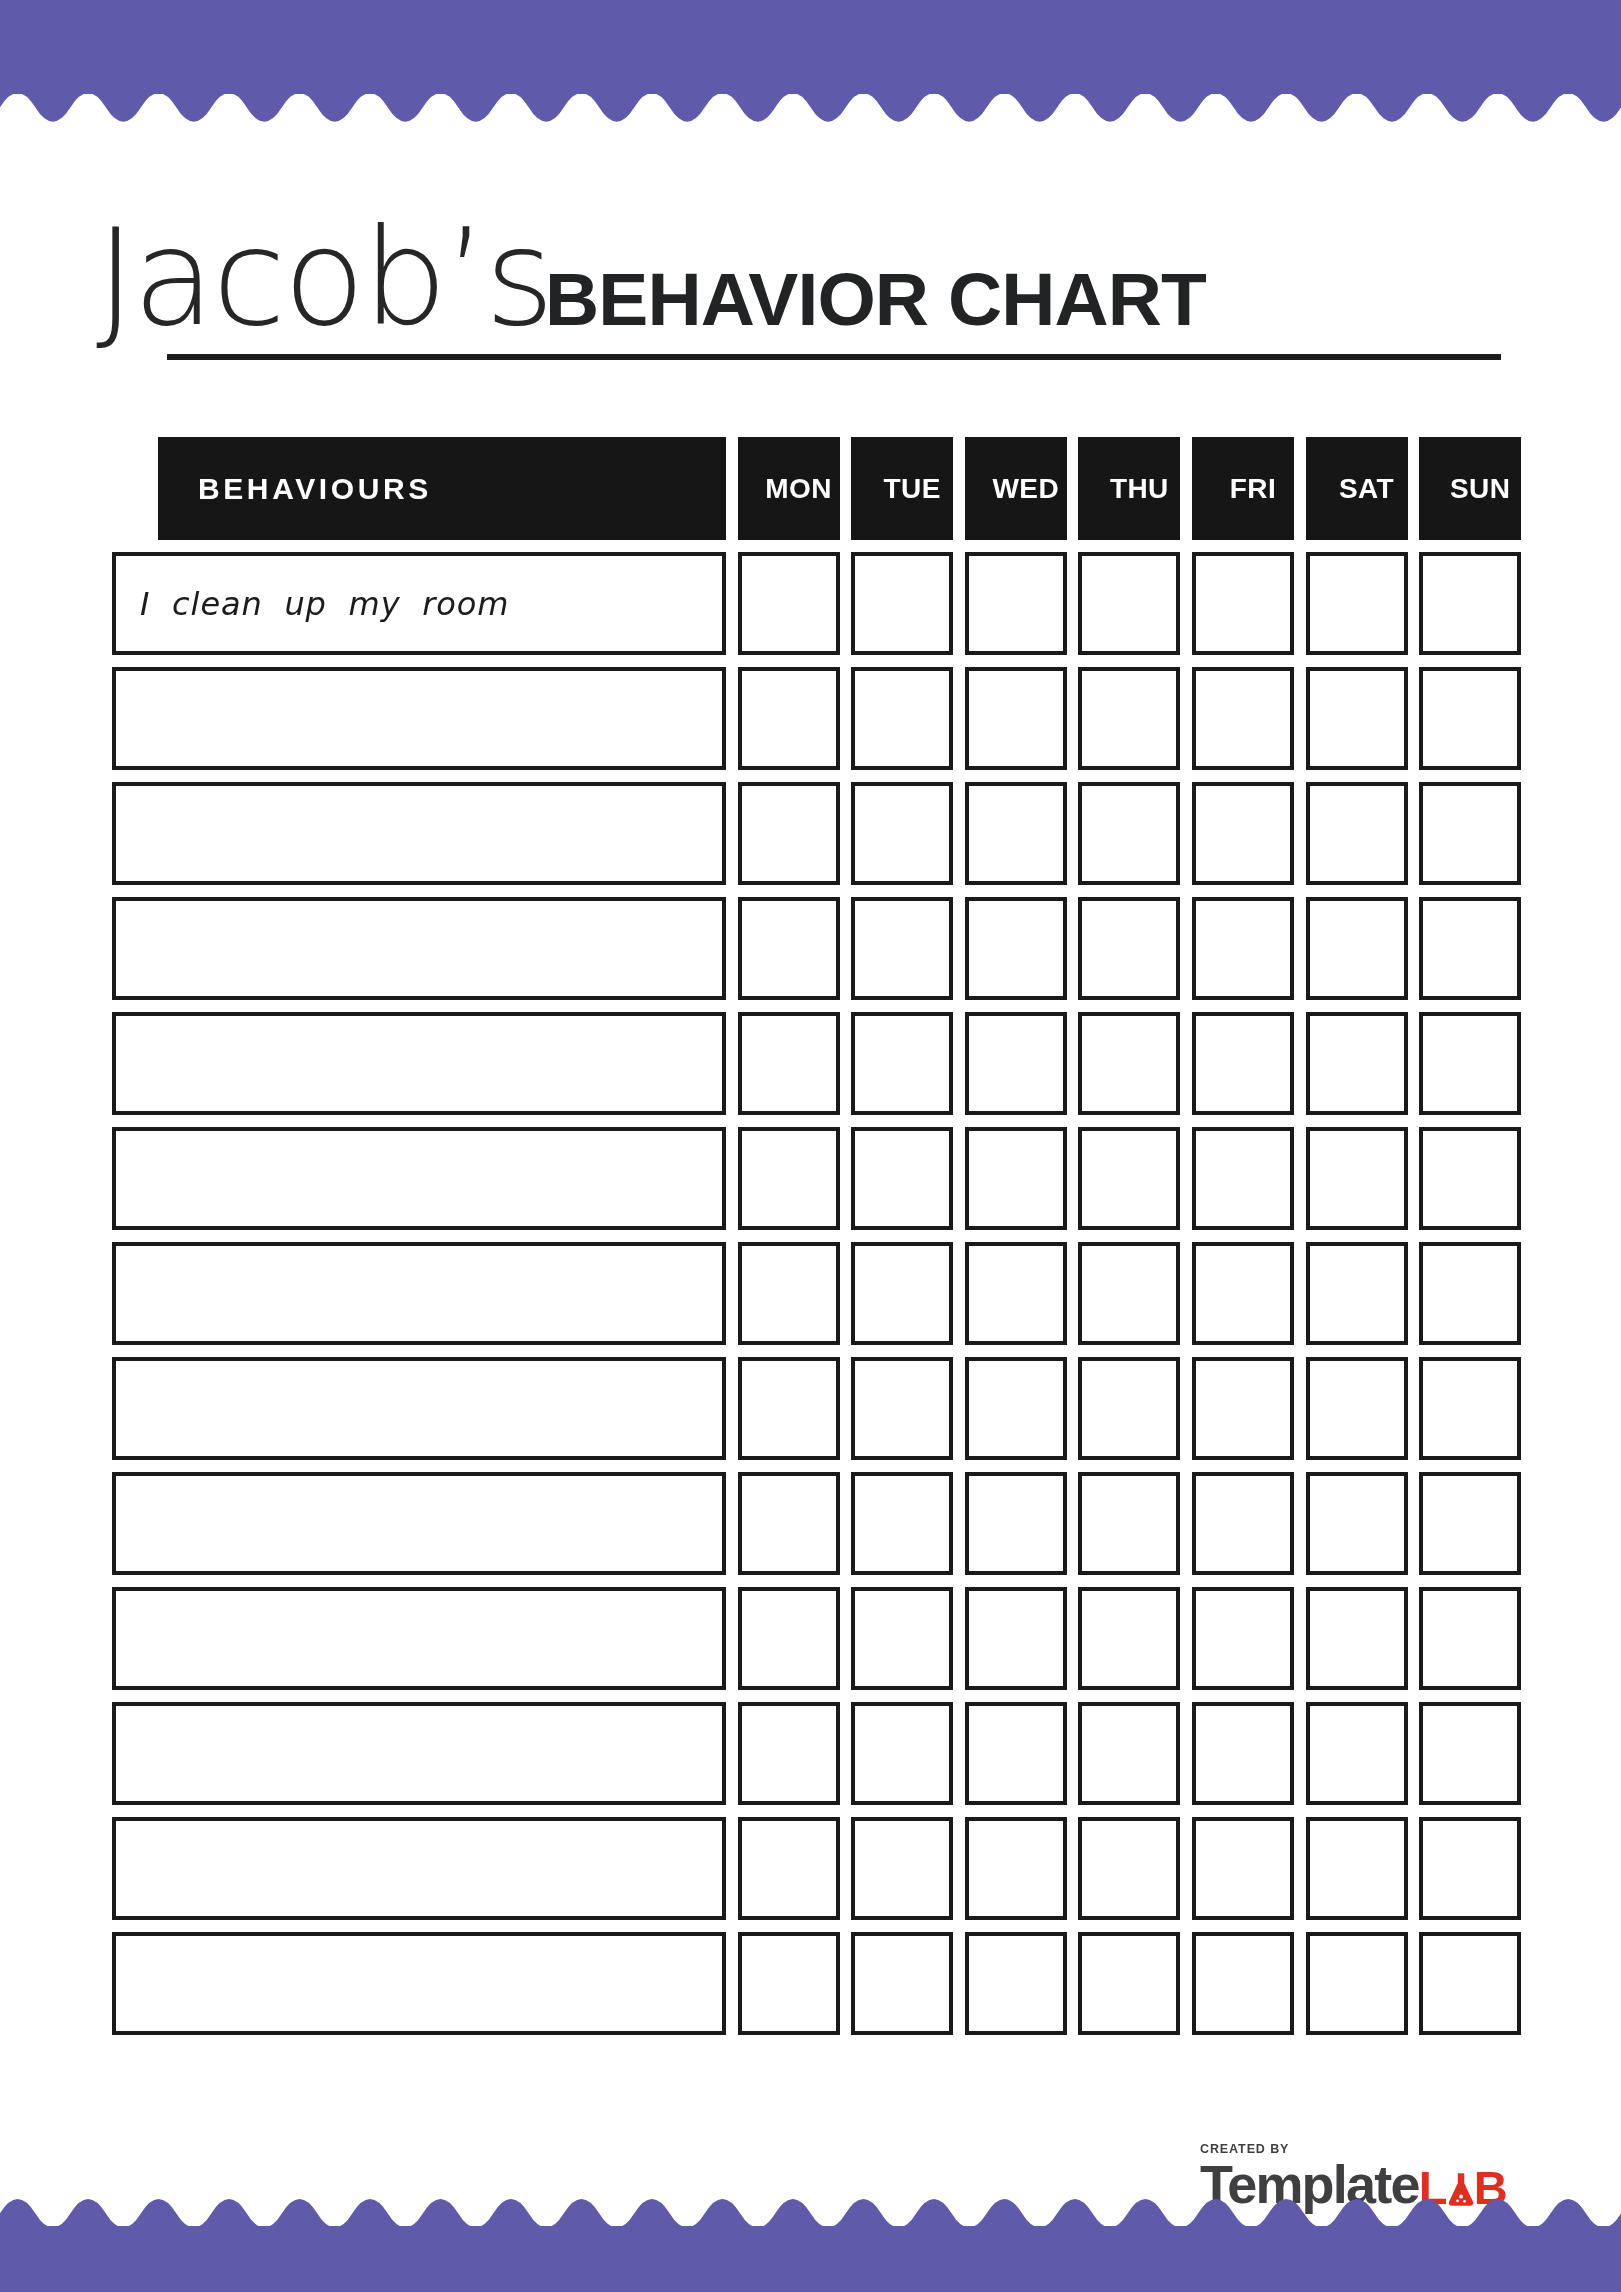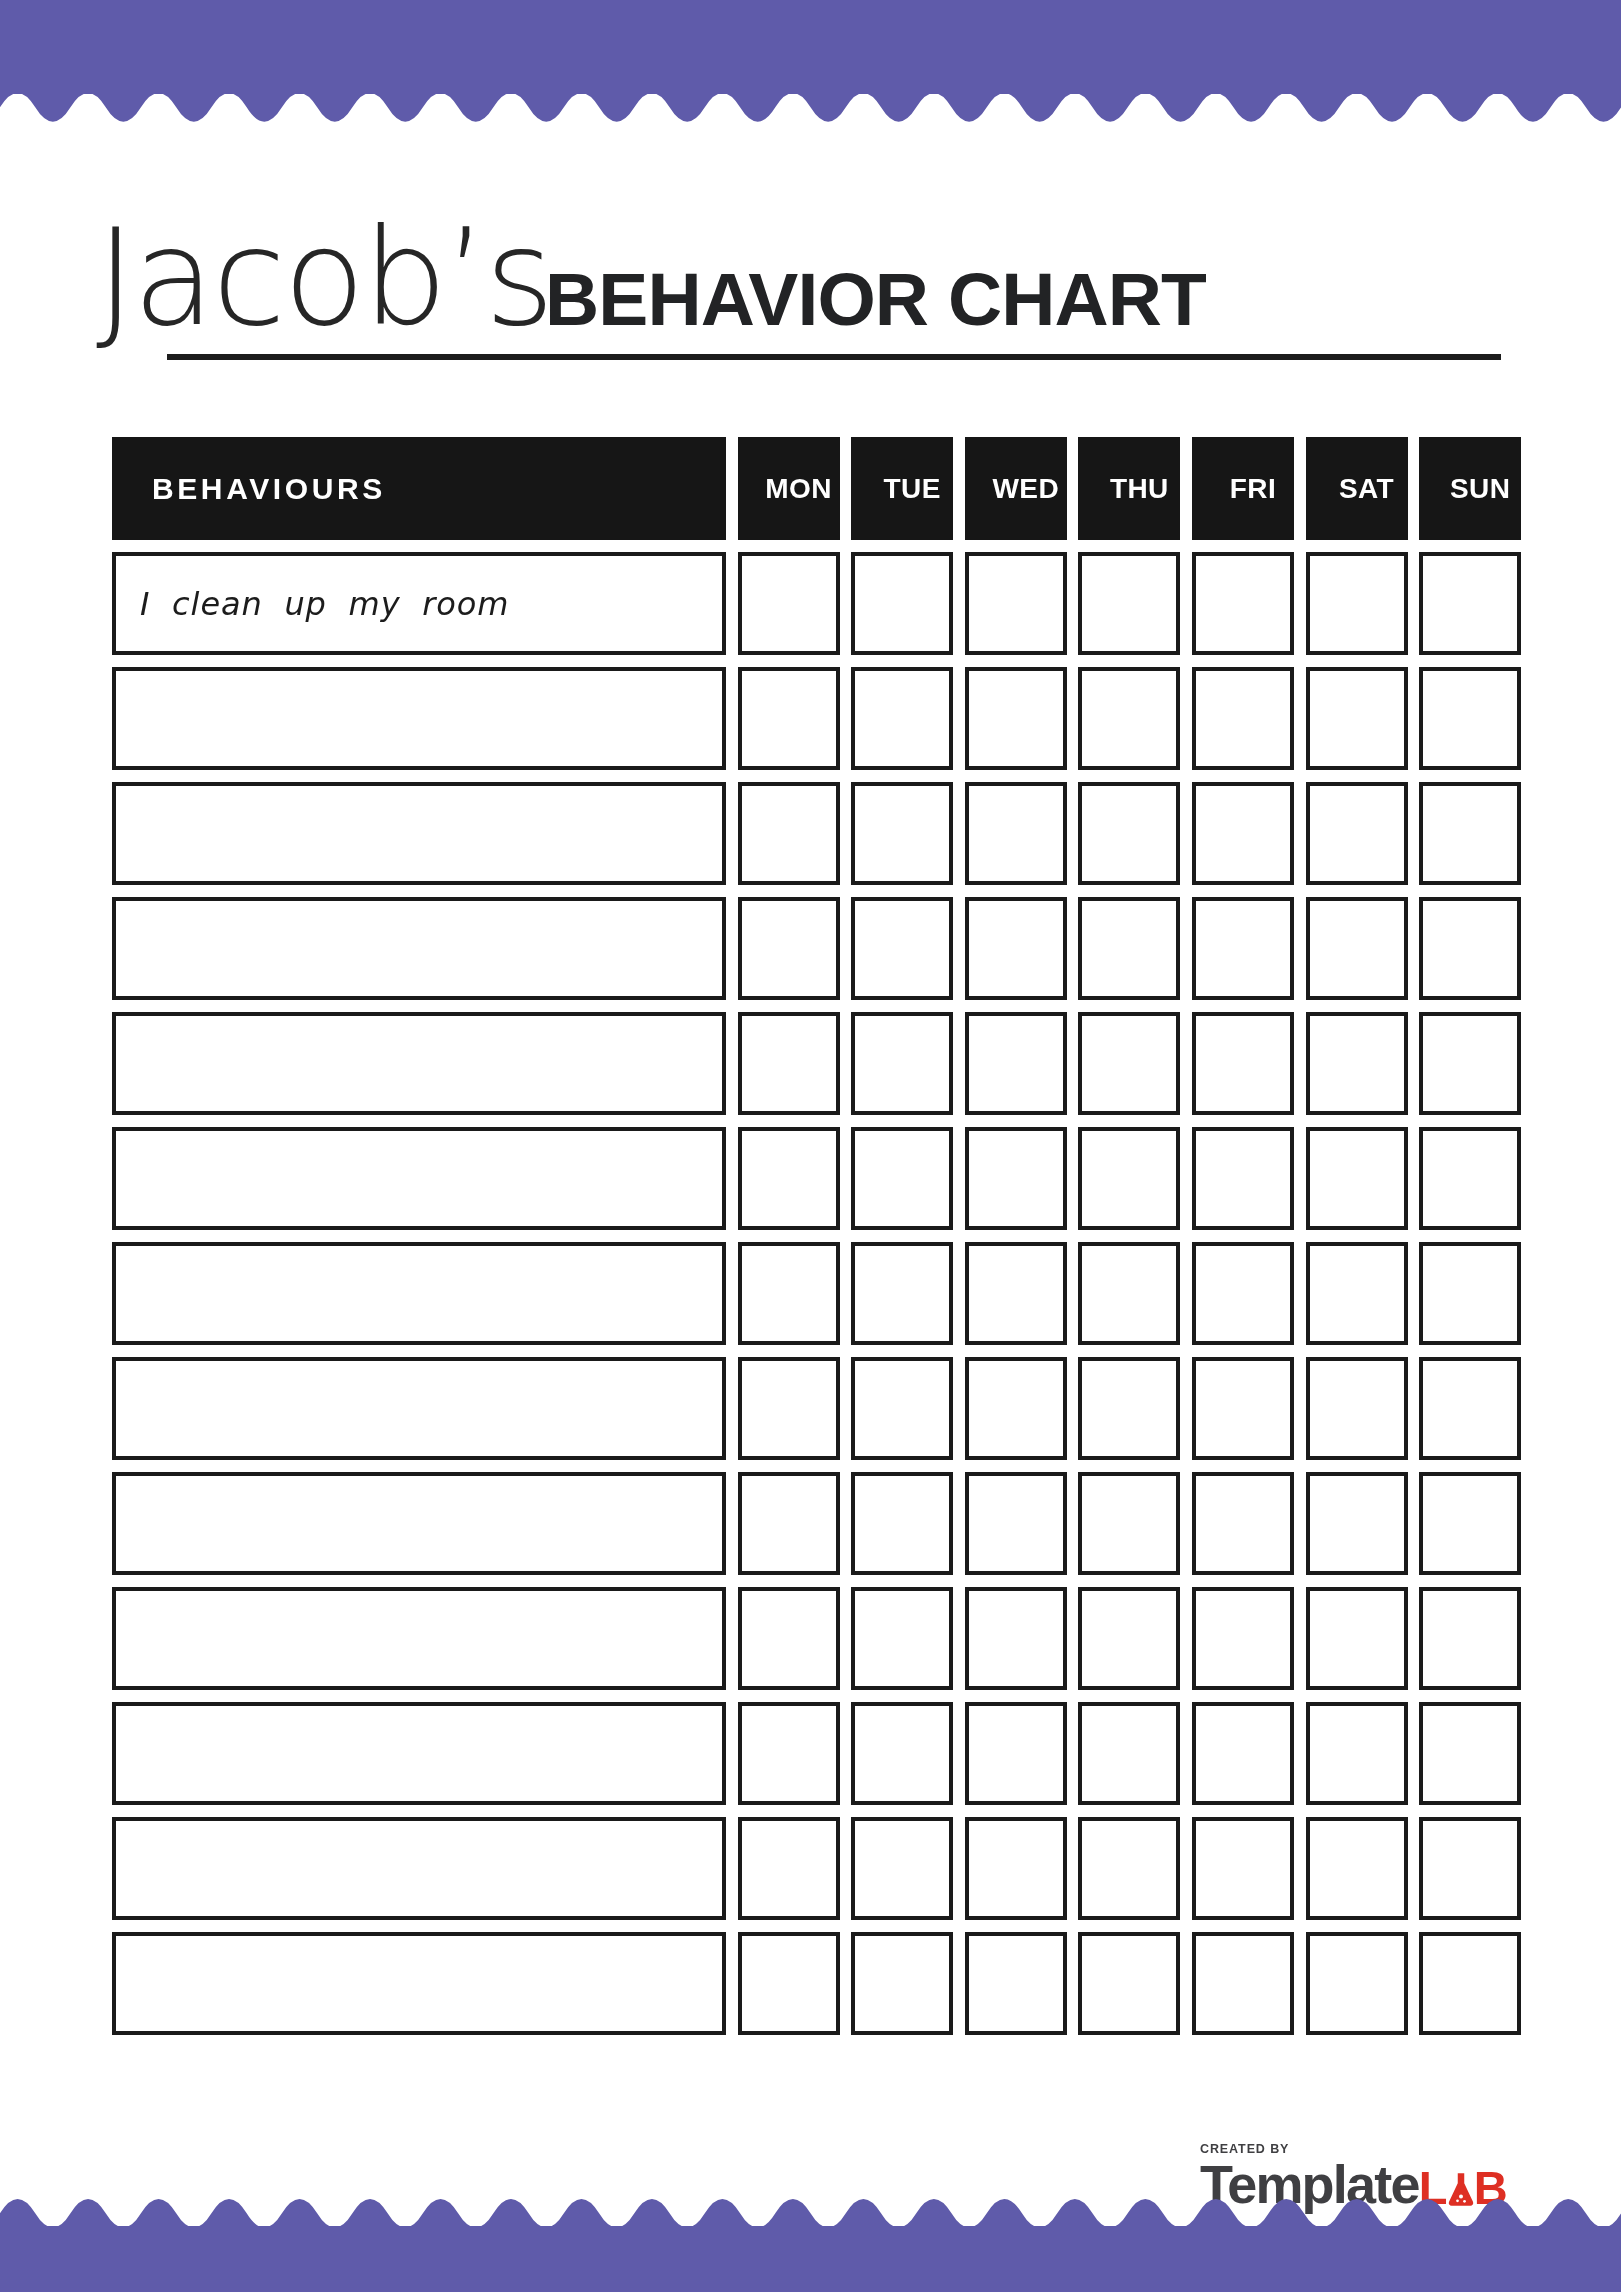--- a/index.html
+++ b/index.html
@@ -36,21 +36,21 @@
   
   .chart{
     position:absolute;left:112px;top:437px;width:1410px;
     display:grid;
     grid-template-columns:614px repeat(7,102px);
     grid-auto-rows:103px;
     column-gap:11.6px;row-gap:12px;
   }
   .hdr{background:var(--ink);color:#ffffff;display:flex;align-items:center;}
   .behav-hdr{
-    padding-left:40px;font-size:30px;font-weight:700;letter-spacing:3.6px;
+    padding-left:40px;font-size:30px;font-weight:700;letter-spacing:3.6px;margin-left:46px;
   }
   .day-hdr{justify-content:center;font-size:28px;font-weight:700;letter-spacing:0.4px;padding-left:20px;}
   .cell{background:#ffffff;border:4.5px solid var(--border);}
   .behav-cell{display:flex;align-items:center;padding-left:24px;}
   .behav-cell span{
     font-family:"DejaVu Sans",sans-serif;font-style:italic;
     font-size:32px;color:#1c1c1c;word-spacing:10.7px;letter-spacing:0.9px;
   }
   
   .footer{position:absolute;left:1200px;top:2106px;}

